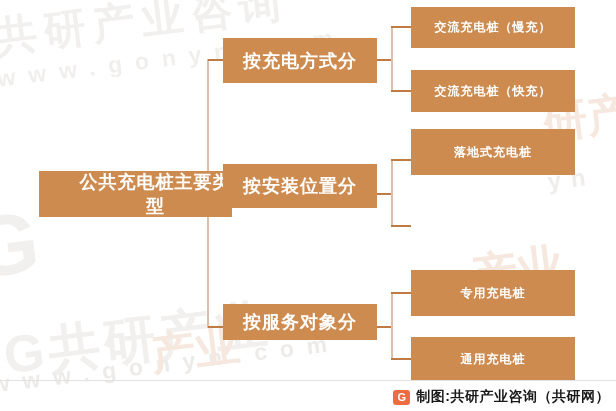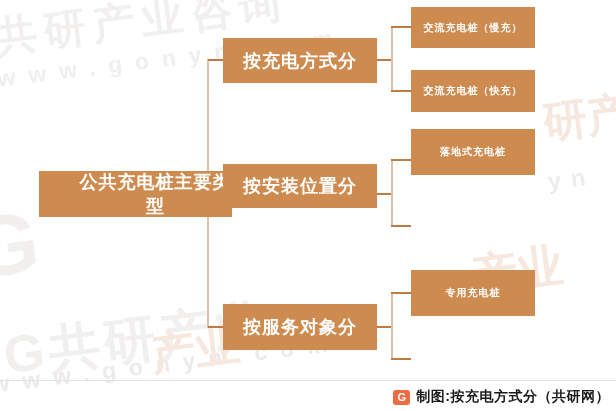--- a/index.html
+++ b/index.html
@@ -28,22 +28,22 @@
   
   .node{
     position:absolute;z-index:2;background:#CE8B50;color:#ffffff;
     display:flex;align-items:center;justify-content:center;
     font-size:18px;font-weight:bold;letter-spacing:1px;text-align:center;
   }
   .root-node {left:39px;top:171px;width:153px;height:46px;padding-left:40px;}
   .mid-node  {left:223px;width:154px;}
   .mid1{top:38px;height:45px;}
   .mid2{top:164px;height:44px;}
-  .mid3{top:304px;height:46px;}
-  .leaf-node {left:411px;width:124px;font-size:10px;}
+  .mid3{top:304px;height:36px;}
+  .leaf-node {left:411px;width:164px;font-size:12px;}
   .leaf1{top:7px;height:41px;}
   .leaf2{top:70px;height:42px;}
   .leaf3{top:129px;height:46px;}
   .leaf4{top:204px;height:44px;}
   .leaf5{top:270px;height:46px;}
   .leaf6{top:337px;height:44px;}
   
   .divider{position:absolute;left:0;top:380px;width:616px;height:1px;background:#E4E2E0;z-index:3;}
   .credit{position:absolute;top:388px;right:6px;z-index:3;display:flex;align-items:center;gap:6px;}
   .credit-logo{
@@ -91,20 +91,21 @@
   <div class="node root-node">公共充电桩主要类型</div>
 
   <div class="node mid-node mid1">按充电方式分</div>
   <div class="node mid-node mid2">按安装位置分</div>
   <div class="node mid-node mid3">按服务对象分</div>
 
   <div class="node leaf-node leaf1">交流充电桩（慢充）</div>
   <div class="node leaf-node leaf2">交流充电桩（快充）</div>
   <div class="node leaf-node leaf3">落地式充电桩</div>
   <div class="node leaf-node leaf5">专用充电桩</div>
+  <div class="node leaf-node leaf6">通用充电桩</div>
 
   <div class="divider"></div>
   <div class="credit">
     <span class="credit-logo">G</span>
-    <span class="credit-text">制图:按充电方式分（共研网）</span>
+    <span class="credit-text">制图:共研产业咨询（共研网）</span>
   </div>
 
 </div>
 
 </body></html>

